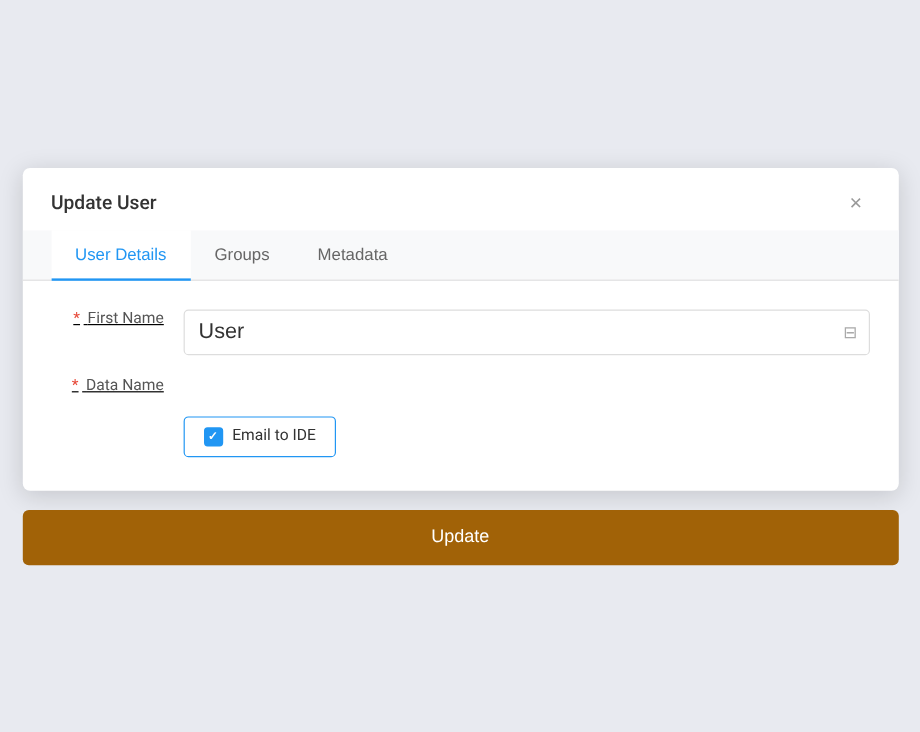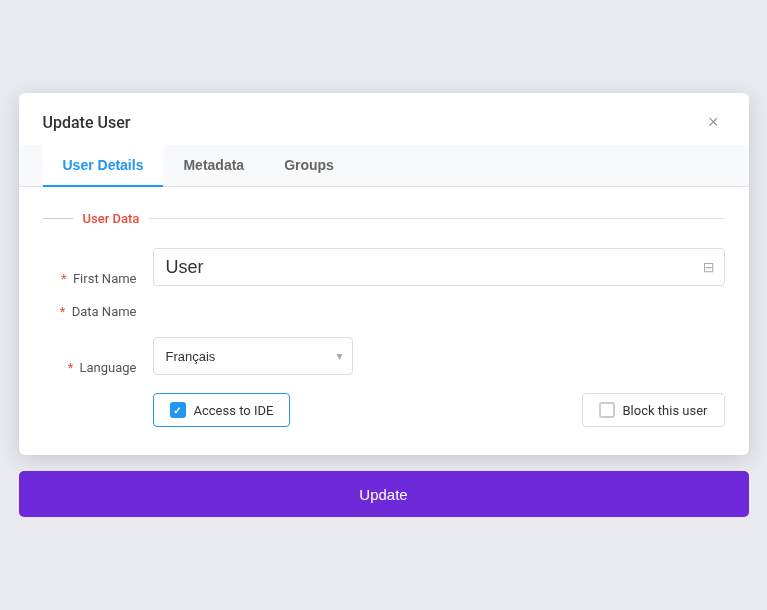--- a/index.html
+++ b/index.html
@@ -59,21 +59,20 @@
       padding: 12px 20px;
       cursor: pointer;
       font-size: 14px;
       color: #666;
       border-bottom: 2px solid transparent;
       margin-bottom: -1px;
       background: none;
       border-top: none;
       border-left: none;
       border-right: none;
-      font-weight: bold;
     }
     .tab.active {
       color: #2196F3;
       border-bottom: 2px solid #2196F3;
       background: #fff;
     }
     .modal-body {
       padding: 24px 24px 28px 24px;
     }
     .section-header {
@@ -93,22 +92,23 @@
       font-weight: 500;
     }
     .section-line-after {
       flex: 1;
       height: 1px;
       background: #e0e0e0;
       margin-left: 10px;
     }
     .form-group {
       display: flex;
-      align-items: flex-end;
+      align-items: flex-start;
       margin-bottom: 18px;
+      text-decoration: underline;
     }
     .form-label {
       width: 110px;
       font-size: 13px;
       color: #555;
       text-align: right;
       padding-right: 16px;
       flex-shrink: 0;
     }
     .required-star {
@@ -212,21 +212,21 @@
       background: #fff;
       flex-shrink: 0;
     }
     .checkbox-label {
       font-size: 13px;
       color: #333;
     }
     .update-btn {
       width: 730px;
       height: 46px;
-      background: #6d28d9;
+      background: #a16207;
       color: #fff;
       border: none;
       border-radius: 5px;
       font-size: 15px;
       cursor: pointer;
       margin-top: 16px;
     }
   </style>
 </head>
 <body>
@@ -234,77 +234,54 @@
 <div class="modal-wrapper">
   <div class="modal">
 
     <div class="modal-header">
       <span class="modal-title">Update User</span>
       <button class="close-btn">×</button>
     </div>
 
     <div class="tabs">
       <button class="tab active">User Details</button>
+      <button class="tab">Groups</button>
       <button class="tab">Metadata</button>
-      <button class="tab">Groups</button>
     </div>
 
     <div class="modal-body">
 
-      <div class="section-header">
-        <div class="section-line"></div>
-        <span class="section-title">User Data</span>
-        <div class="section-line-after"></div>
-      </div>
 
       <div class="form-group">
         <label class="form-label">
           <span class="required-star">*</span>
           <span>First Name</span>
         </label>
         <div class="input-with-icon">
           <input type="text" class="form-input" value="User" style="">
           <span class="input-icon">⊟</span>
         </div>
       </div>
 
       <div class="form-group">
         <label class="form-label">
           <span class="required-star">*</span>
           <span>Data Name</span>
         </label>
       </div>
 
 
-      <div class="form-group">
-        <label class="form-label">
-          <span class="required-star">*</span>
-          <span>Language</span>
-        </label>
-        <div class="select-wrapper">
-          <select class="form-select">
-            <option>Français</option>
-            <option>English</option>
-            <option>العربية</option>
-          </select>
-          <span class="chevron">▾</span>
-        </div>
-      </div>
 
       <div class="actions-row">
 
         <div class="checkbox-btn checked">
           <div class="checkbox-box">
             <span class="check-mark">✓</span>
           </div>
-          <span class="checkbox-label">Access to IDE</span>
+          <span class="checkbox-label">Email to IDE</span>
         </div>
 
-        <div class="checkbox-btn">
-          <div class="checkbox-box-empty"></div>
-          <span class="checkbox-label">Block this user</span>
-        </div>
       </div>
     </div>
   </div>
 
   <button class="update-btn">Update</button>
 </div>
 
 </body></html>

